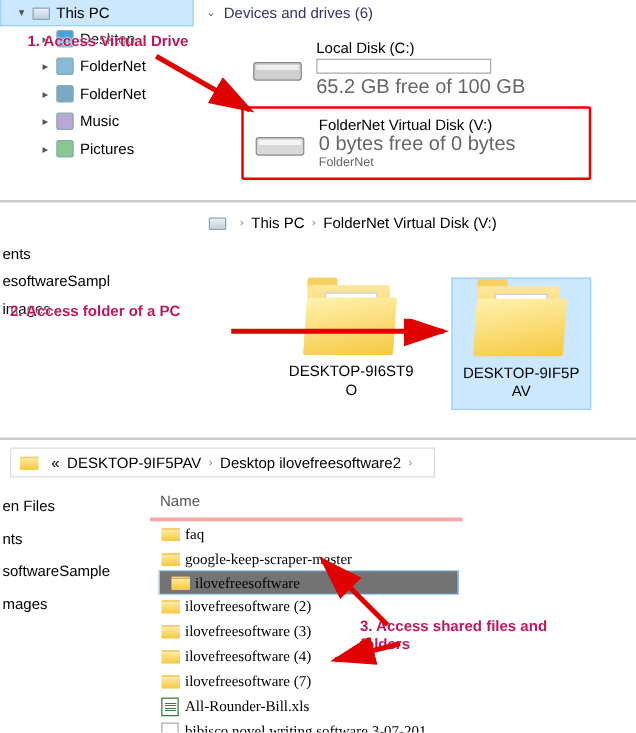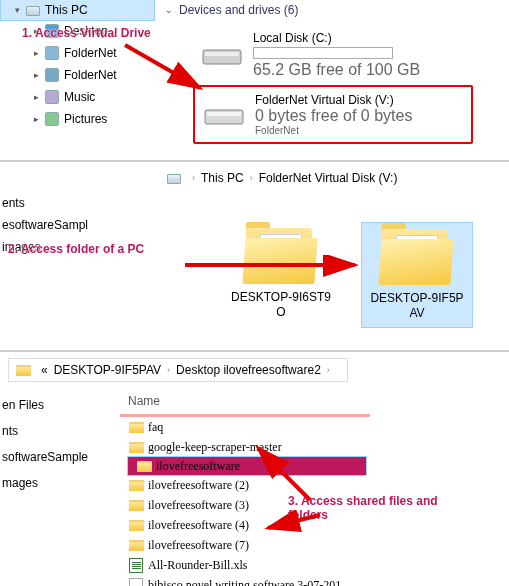--- a/index.html
+++ b/index.html
@@ -49,21 +49,21 @@
   
   
   .panel3 { position: absolute; top: 350px; left: 0; width: 509px; height: 235px; border-top: 2px solid #ccc; }
   .bcrumb3 { position: absolute; left: 8px; top: 6px; display: flex; align-items: center; gap: 6px; padding: 2px 6px; font-size: 12px; border: 1px solid #ddd; background: #fff; width: 340px; height: 24px; }
   .bcrumb3 .sep { color: #888; font-size: 9px; }
   .p3-left { position: absolute; left: 0; top: 40px; width: 115px; }
   .p3-left .it { padding: 6px 2px; font-size: 12px; }
   .p3-main { position: absolute; left: 120px; top: 40px; width: 250px; }
   .colhdr { font-size: 12px; color: #555; padding: 2px 4px 6px 8px; border-bottom: 3px solid #fca5a5; }
   .row { display: flex; align-items: center; padding: 2px 4px 2px 8px; height: 20px; cursor: pointer; font-family: Liberation Serif, serif; }
-  .row.sel { background: #be185d; border: 1px solid #99d1ff; margin: -1px 3px -1px 7px; }
+  .row.sel { background: #737373; border: 1px solid #99d1ff; margin: -1px 3px -1px 7px; }
   .row .ico { width: 16px; height: 16px; margin-right: 4px; }
   .sm-fold { width: 15px; height: 11px; background: linear-gradient(#ffe79c,#f6c840); border-radius: 1px 1px 0 0; border-top: 2px solid #f0d070; }
   .xls-ico { width: 14px; height: 15px; background: #fff; border: 1px solid #3a7a3a; position: relative; }
   .xls-ico::after { content: ""; position: absolute; top: 3px; left: 2px; width: 9px; height: 8px; background: repeating-linear-gradient(#3a7a3a,#3a7a3a 1px,#fff 1px,#fff 2px); }
   .doc-ico { width: 14px; height: 15px; background: #fff; border: 1px solid #aaa; }
   
   
   .anno { position: absolute; color: #be185d; font-weight: bold; font-size: 12px; font-family: Arial, sans-serif; text-shadow: 0 0 2px #fff, 0 0 2px #fff; }
   .arrow { position: absolute; pointer-events: none; }
 </style>

